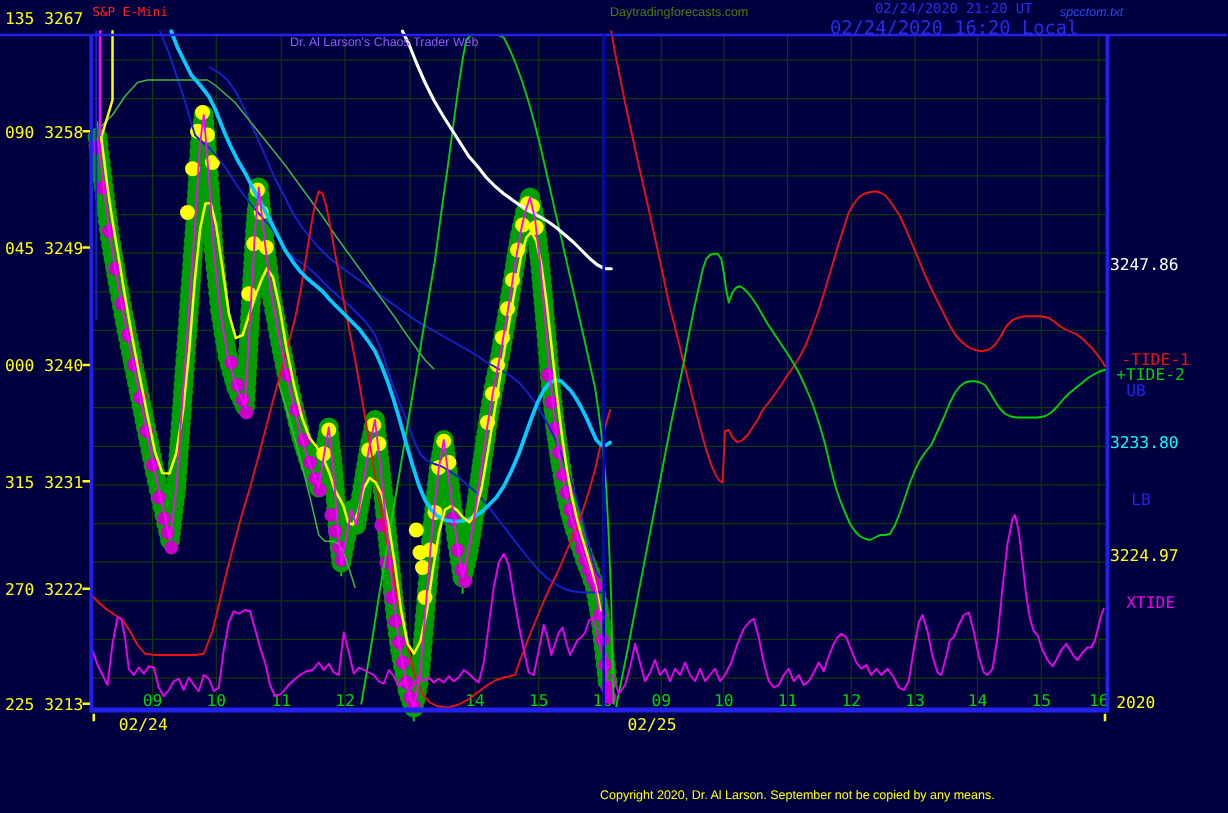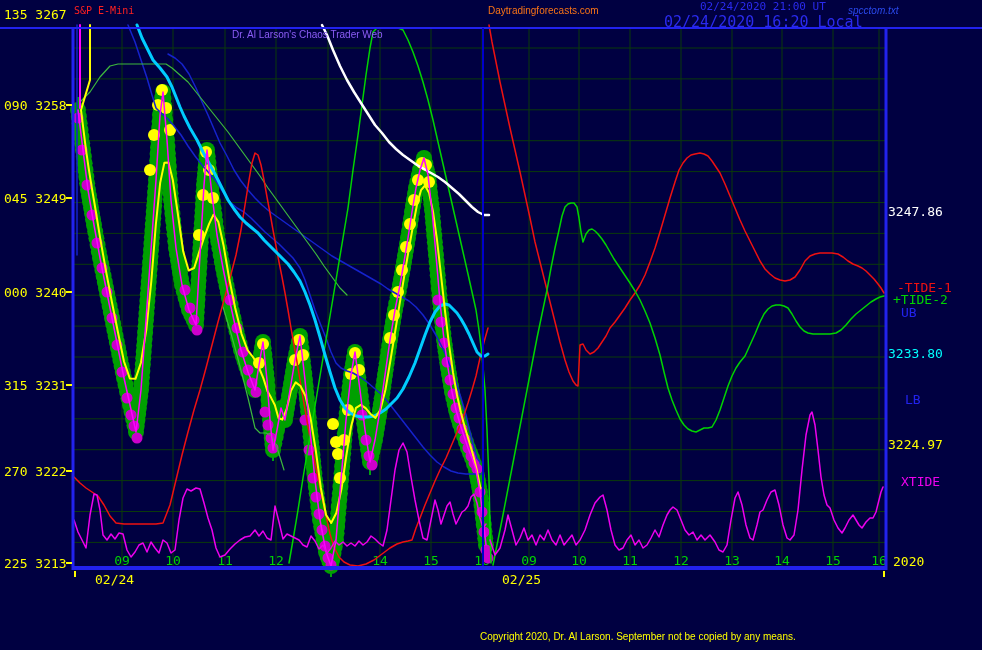--- a/index.html
+++ b/index.html
@@ -891,18 +891,18 @@
       <text x="901" y="317" fill="#2222ee" font-size="13" text-anchor="start" font-family="&quot;DejaVu Sans Mono&quot;,monospace">UB</text>
       <text x="888" y="358" fill="#00ffff" font-size="13" text-anchor="start" font-family="&quot;DejaVu Sans Mono&quot;,monospace">3233.80</text>
       <text x="905" y="404" fill="#2222ee" font-size="13" text-anchor="start" font-family="&quot;DejaVu Sans Mono&quot;,monospace">LB</text>
       <text x="888" y="449" fill="#ffff00" font-size="13" text-anchor="start" font-family="&quot;DejaVu Sans Mono&quot;,monospace">3224.97</text>
       <text x="901" y="486" fill="#ee00ee" font-size="13" text-anchor="start" font-family="&quot;DejaVu Sans Mono&quot;,monospace">XTIDE</text>
       <text x="893" y="566" fill="#ffff00" font-size="13" text-anchor="start" font-family="&quot;DejaVu Sans Mono&quot;,monospace">2020</text>
     </svg>
 
   <div class="hdr mono" style="left:74px;top:5px;color:#ff2020;">S&amp;P E-Mini</div>
   <div class="hdr" style="left:232px;top:5px;color:#8b5cf6;margin-top:24px;">Dr. Al Larson's Chaos Trader Web</div>
-  <div class="hdr" style="left:488px;top:5px;color:#f97316;">Daytradingforecasts.com</div>
-  <div class="hdr mono" style="left:700px;top:0px;color:#2a2aee;font-size:11px;">02/24/2020 21:00 UT</div>
+  <div class="hdr" style="left:488px;top:5px;color:#4d7c0f;">Daytradingforecasts.com</div>
+  <div class="hdr mono" style="left:700px;top:0px;color:#2a2aee;font-size:11px;">02/24/2020 21:20 UT</div>
   <div class="hdr mono" style="left:664px;top:13px;color:#2a2aee;font-size:15px;">02/24/2020 16:20 Local</div>
   <div class="hdr" style="left:848px;top:5px;color:#2a49ee;font-style:italic;">spcctom.txt</div>
   <div class="hdr" style="left:480px;top:631px;color:#ffff00;">Copyright 2020, Dr. Al Larson. September not be copied by any means.</div>
 </div>
 
 </body></html>

